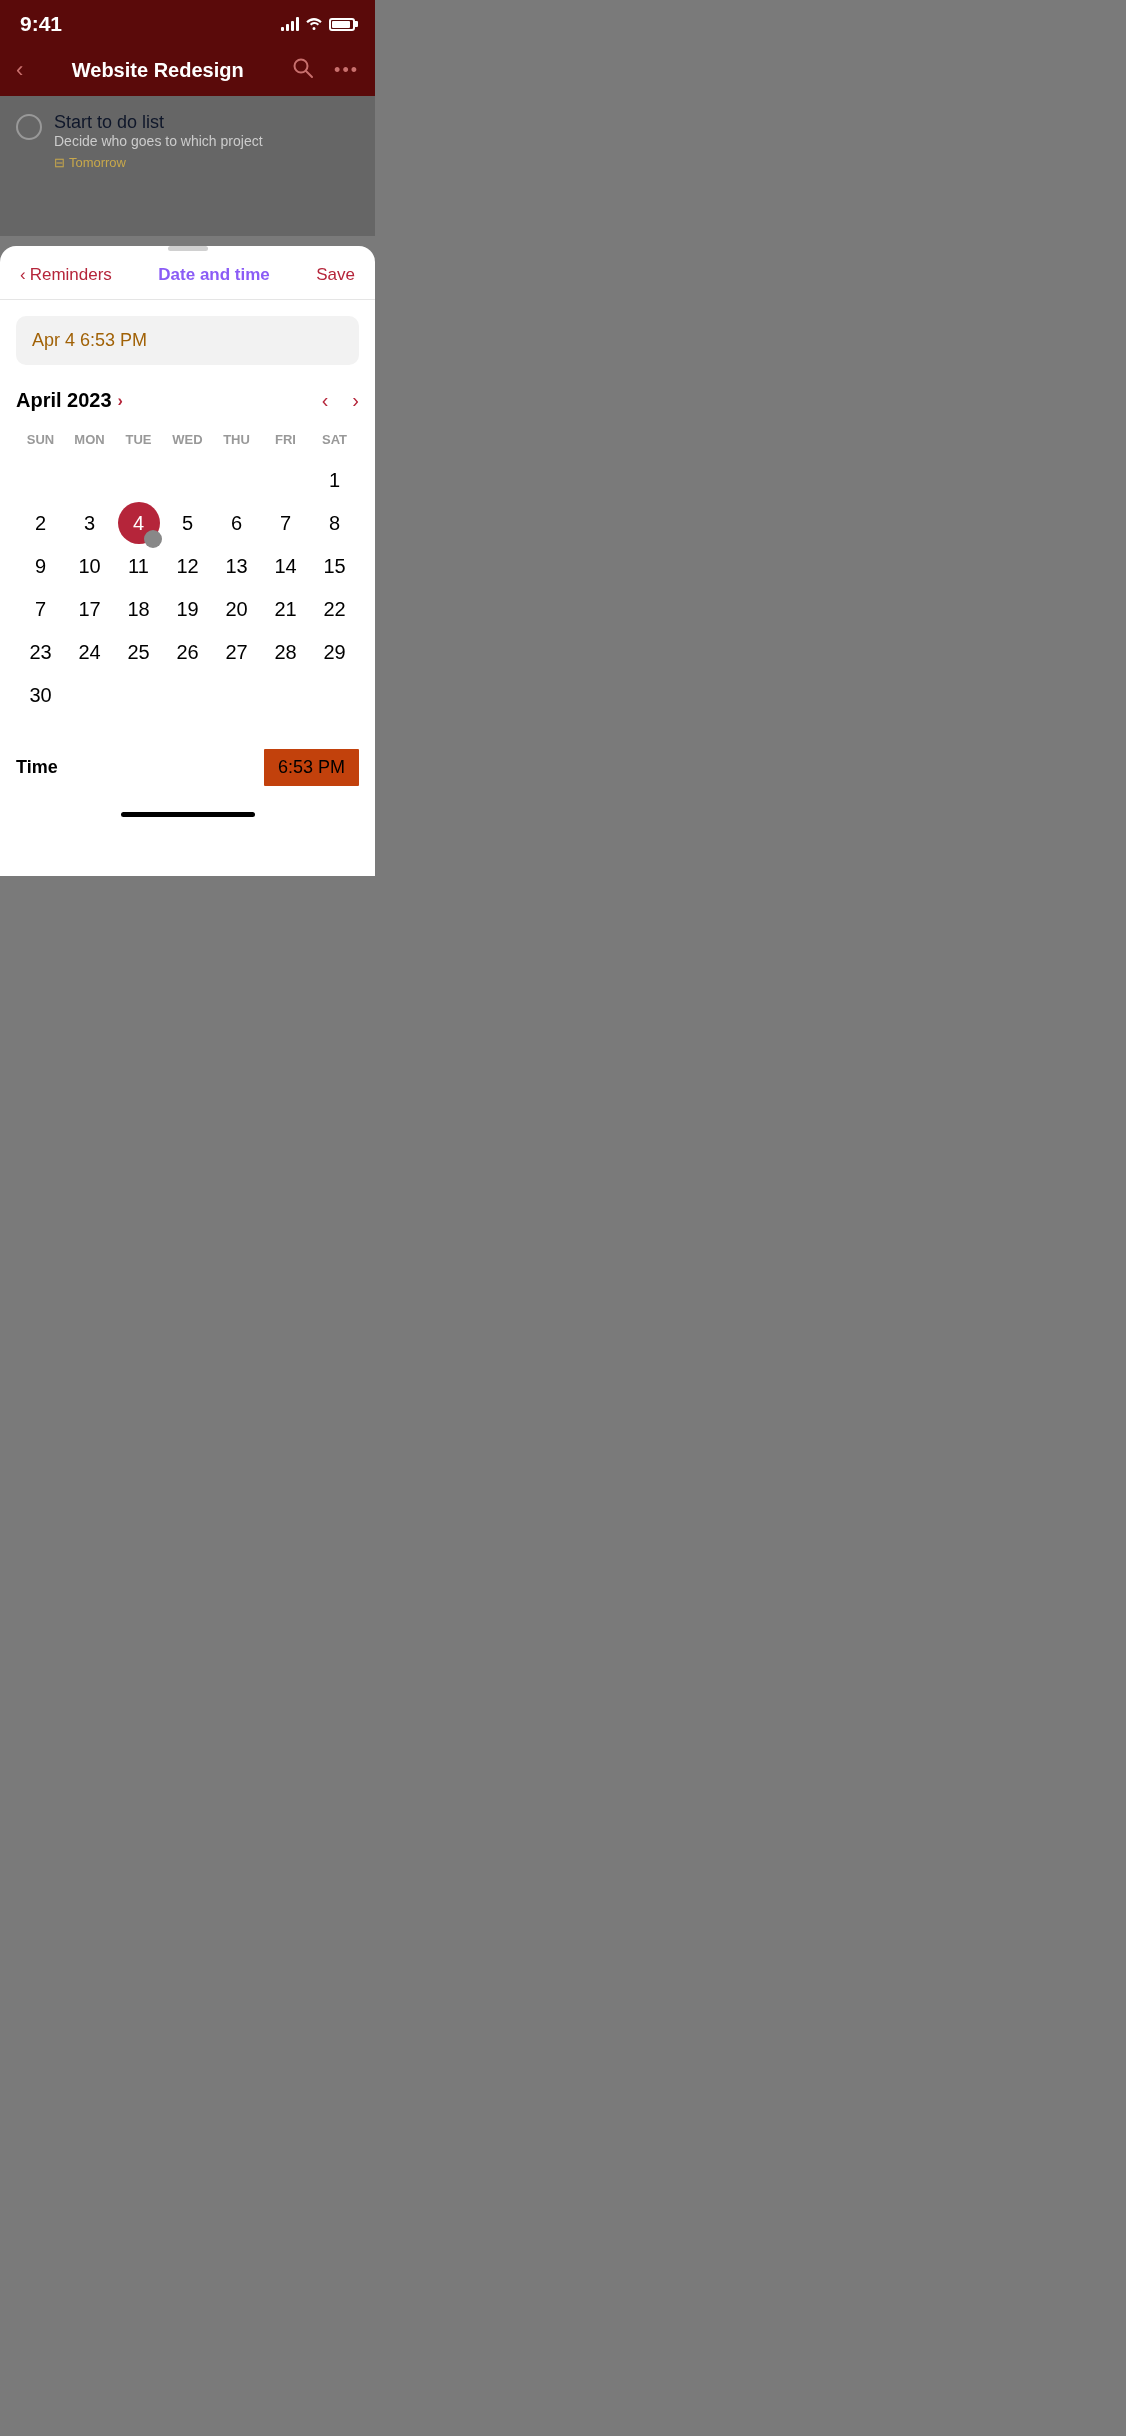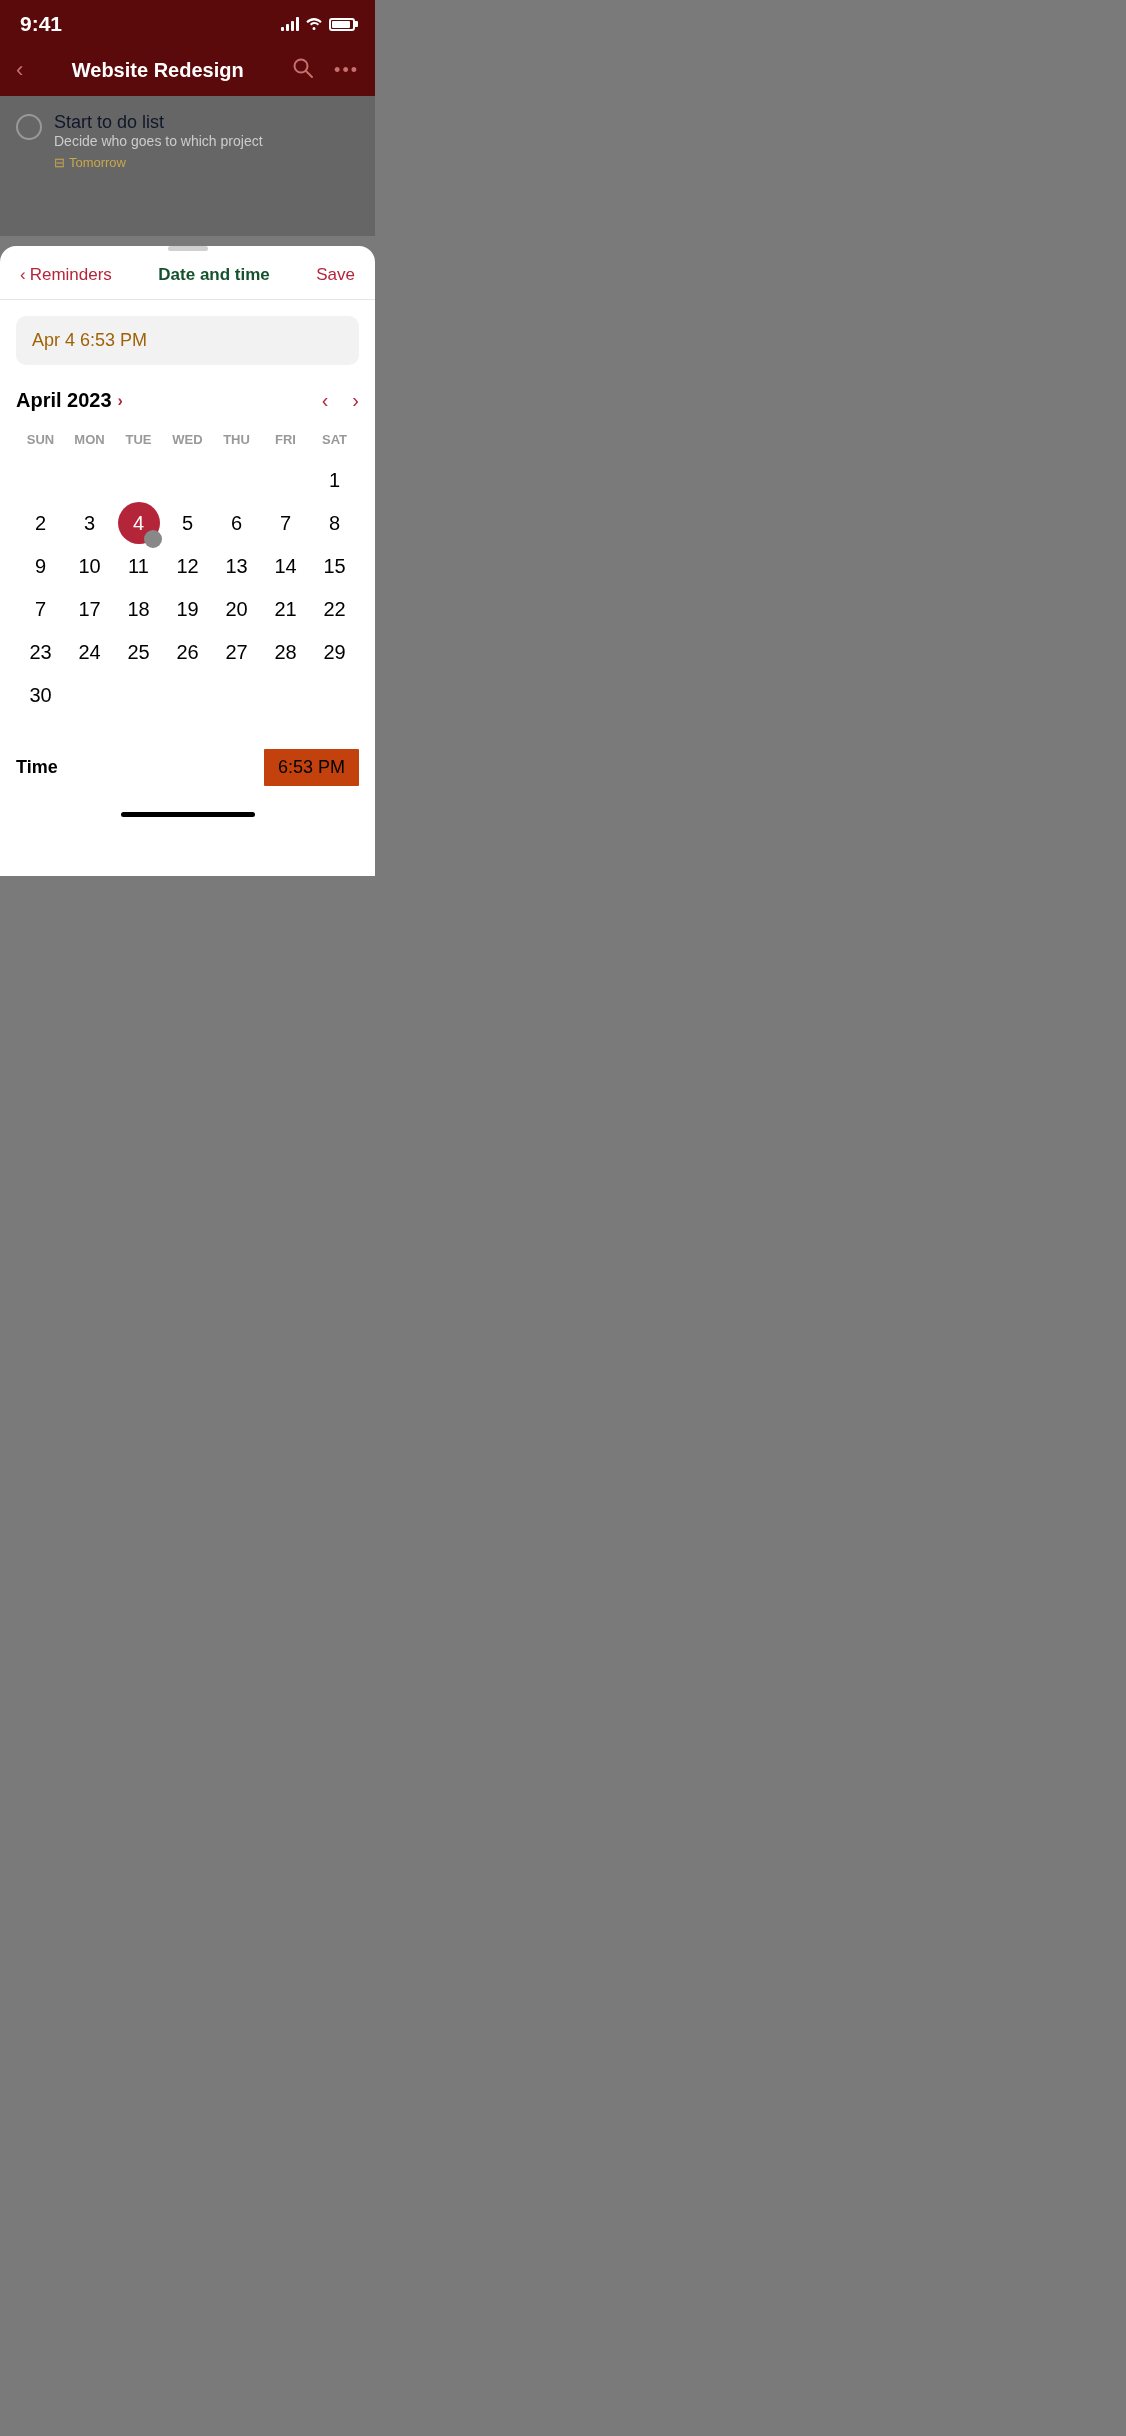--- a/index.html
+++ b/index.html
@@ -176,21 +176,21 @@
       color: #b5253a;
       font-size: 17px;
       cursor: pointer;
       display: flex;
       align-items: center;
       gap: 4px;
     }
     .sheet-title {
       font-size: 17px;
       font-weight: 600;
-      color: #14532d;
+      color: #8b5cf6;
     }
     .sheet-save {
       color: #b5253a;
       font-size: 17px;
       font-weight: 400;
       cursor: pointer;
     }
 
     
     .date-display {

